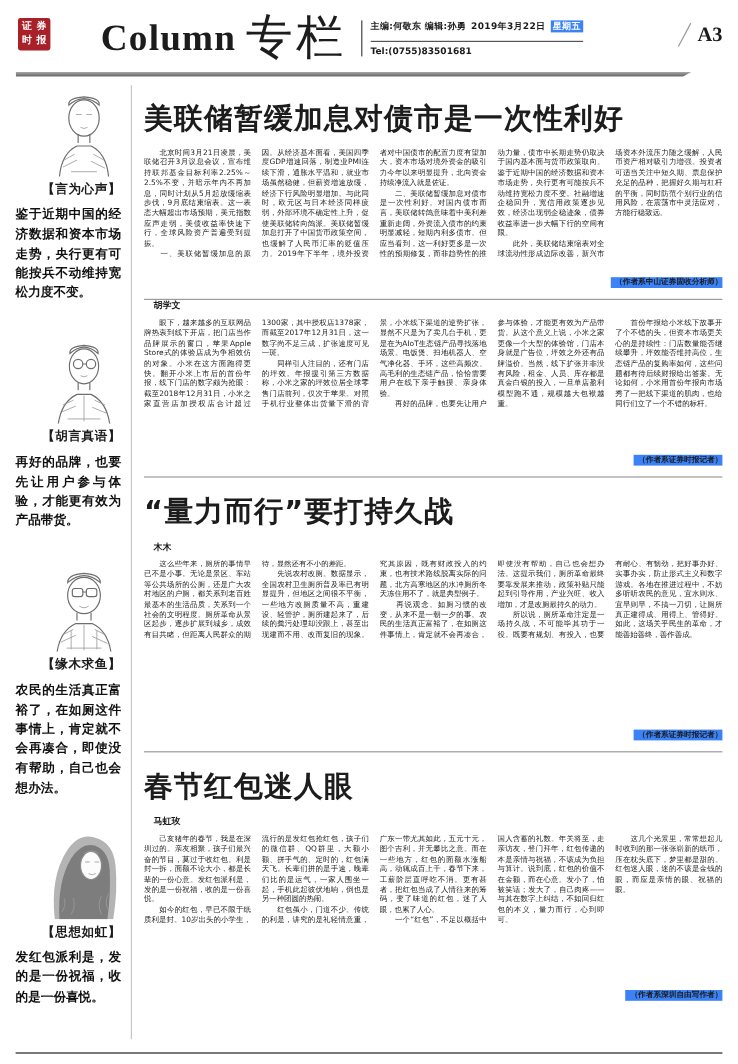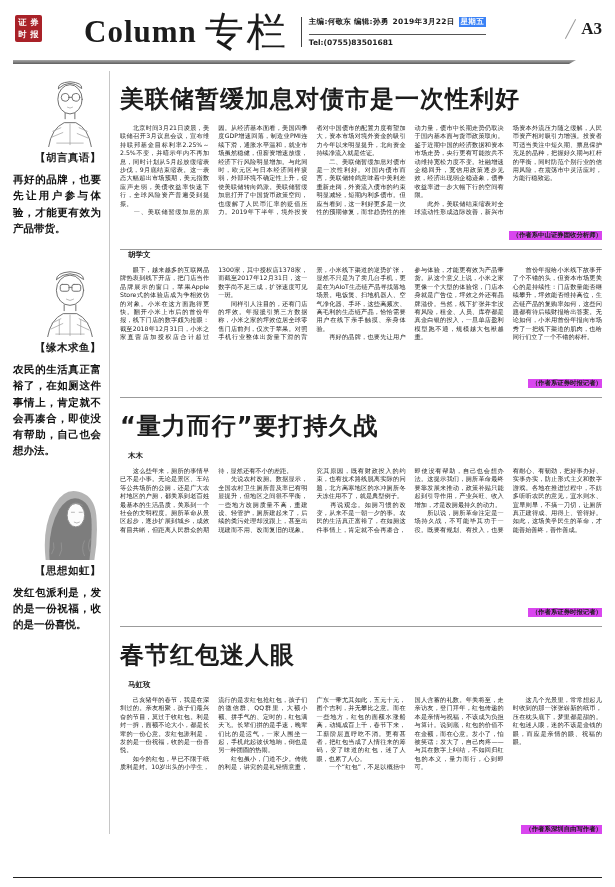--- a/index.html
+++ b/index.html
@@ -43,21 +43,21 @@
   article { position:relative; }
   .headline { font-size:24px; font-weight:bold; letter-spacing:1px; margin:12px 0 9px;
               font-family:"DejaVu Sans",sans-serif; }
   .byline { font-size:7.5px; font-weight:bold; margin:0 0 6px 8px; }
   .body-wrap { position:relative; }
   .body-text { column-count:5; column-gap:9px; font-size:6.2px; line-height:8.4px;
                text-align:justify; white-space:pre-line; color:#222; overflow:hidden; }
   .a1 .body-text { height:116px; } .a2 .body-text { height:122px; }
   .a3 .body-text { height:150px; } .a4 .body-text { height:138px; }
   .attribution { position:absolute; right:0; bottom:0; font-size:6.4px; font-weight:bold;
-                 background:#d946ef; padding-left:4px; }
+                 background:#3b82f6; padding-left:4px; }
   .art-sep { border:0; border-top:1px solid #9b9b9b; margin:9px 0 0; }
 
   .bottom-rule { position:absolute; left:13px; right:13px; bottom:9px; border-top:1.5px solid #222; }
   svg .sk { stroke:#6e6e6e; fill:none; stroke-width:1; stroke-linecap:round; }
   svg .sk2 { stroke:#9a9a9a; fill:none; stroke-width:.7; }
 </style>
 </head>
 <body>
 
 <div class="page">
@@ -85,20 +85,30 @@
     </div>
   </header>
   <div class="header-rule">
       <div class="bar"></div>
     </div>
 
   <div class="content">
 
     <aside class="sidebar">
 
+      <div class="col-block">
+        <svg class="portrait" viewBox="0 0 62 76">
+          <path class="sk" d="M18 15 Q31 4 44 15 Q45 9 31 8 Q17 9 18 15 Z" fill="#555" stroke="#555"></path>
+          <ellipse class="sk" cx="31" cy="26" rx="13" ry="15.5"></ellipse>
+          <path class="sk" d="M26 40 L26 47 M36 40 L36 47 M10 76 Q12 56 25 50 L37 50 Q50 56 52 76"></path>
+          <path class="sk2" d="M24 23 L29 23 M33 23 L38 23 M28 34 Q31 36 34 34 M14 62 L23 57 M13 68 L25 62 M39 57 L48 62 M37 63 L49 69 M20 72 L42 72"></path>
+        </svg>
+        <div class="col-tag">【言为心声】</div>
+        <div class="col-quote">鉴于近期中国的经济数据和资本市场走势，央行更有可能按兵不动维持宽松力度不变。</div>
+      </div>
 
       <div class="col-block">
         <svg class="portrait" viewBox="0 0 62 76">
           <path class="sk" d="M19 16 Q31 5 43 16 Q44 10 31 9 Q18 10 19 16 Z" fill="#4e4e4e" stroke="#4e4e4e"></path>
           <ellipse class="sk" cx="31" cy="27" rx="12.5" ry="15"></ellipse>
           <circle class="sk" cx="26" cy="25" r="4"></circle>
             <circle class="sk" cx="37" cy="25" r="4"></circle>
           <path class="sk" d="M30 25 L33 25 M26 41 L26 47 M36 41 L36 47 M9 76 Q12 57 25 51 L37 51 Q50 57 53 76"></path>
           <path class="sk2" d="M28 35 Q31 37 34 35 M13 60 L22 56 M12 66 L24 61 M40 56 L49 60 M38 62 L50 67 M17 72 L45 72 M31 52 L31 74"></path>
         </svg>

